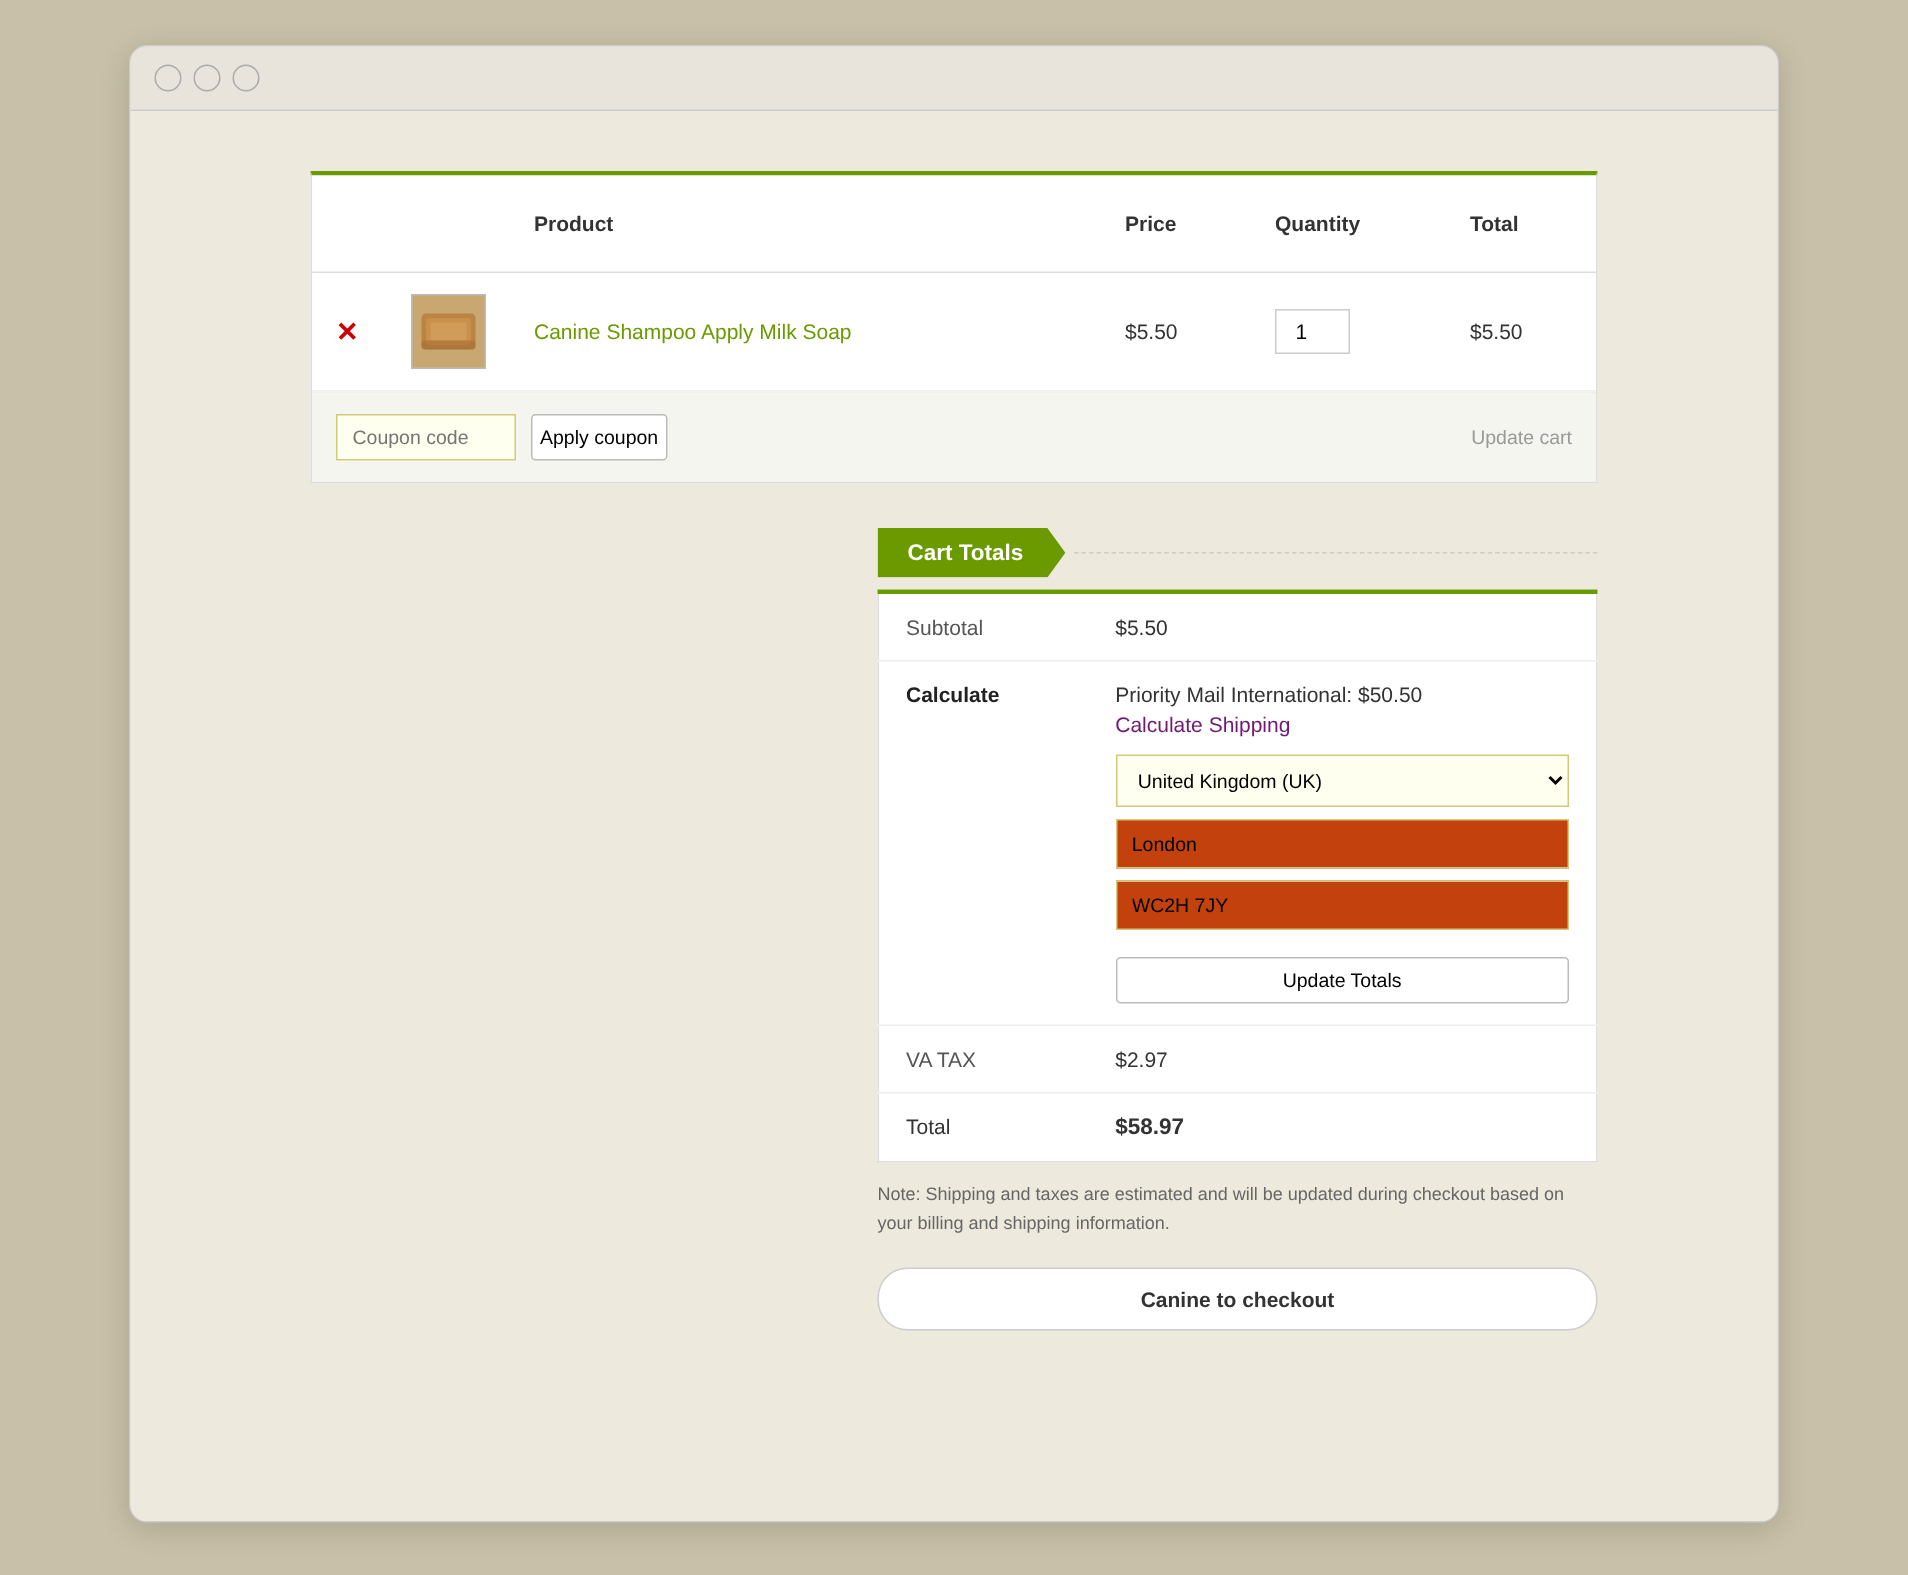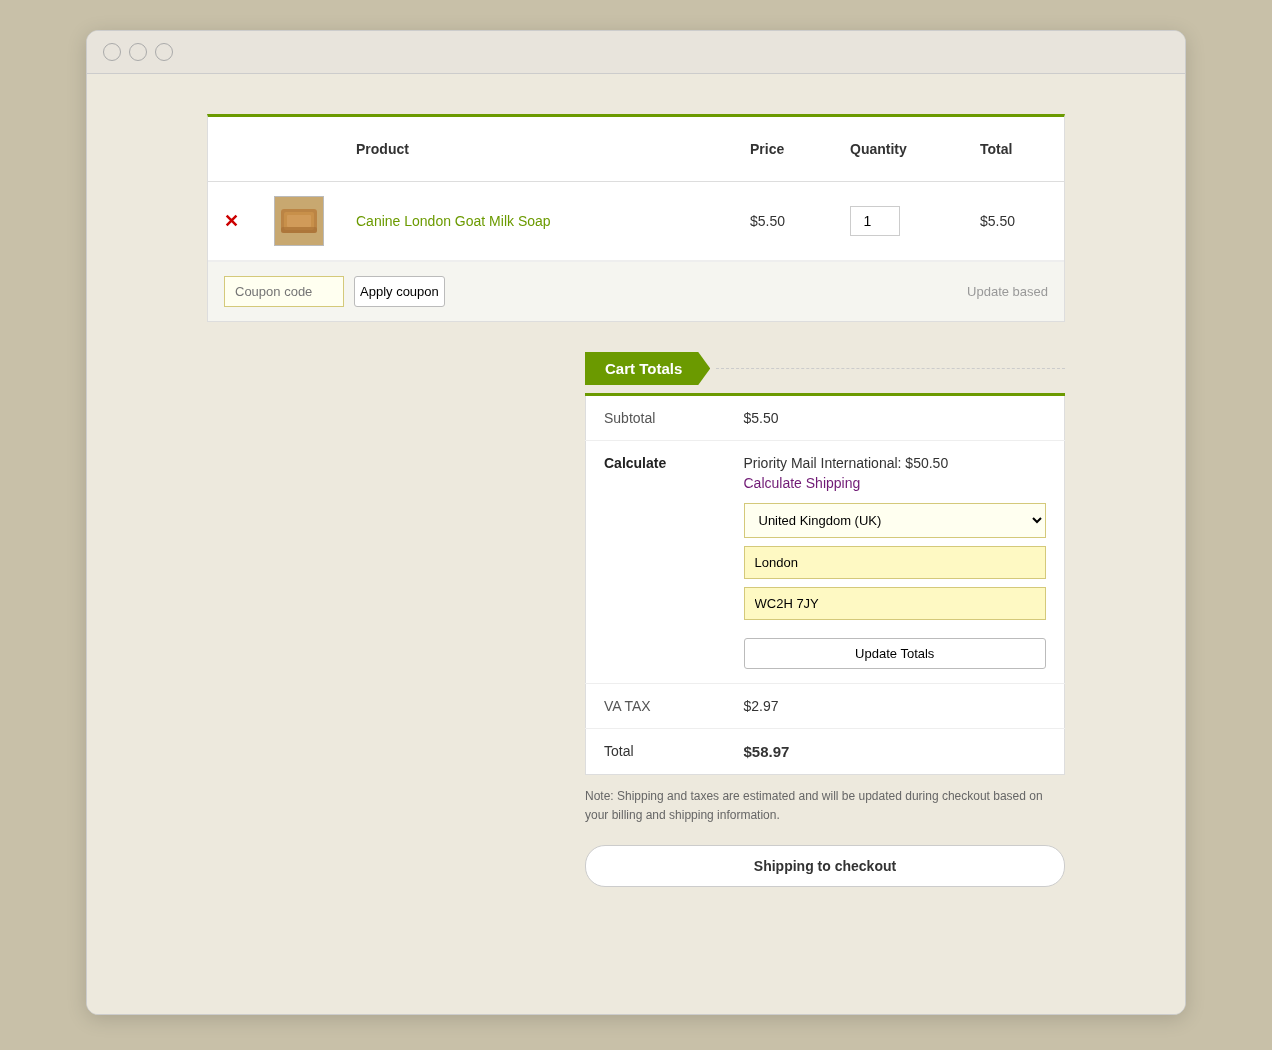--- a/index.html
+++ b/index.html
@@ -222,21 +222,21 @@
       padding: 8px 10px;
       border: 1px solid #d4c97a;
       background: #fffff0;
       font-size: 13px;
       appearance: auto;
     }
     .shipping-input {
       width: 100%;
       padding: 8px 10px;
       border: 1px solid #d4c97a;
-      background: #fef9c3;
+      background: #c2410c;
       font-size: 13px;
     }
     .btn-update-totals {
       margin-top: 10px;
       padding: 7px 0;
       border: 1px solid #bbb;
       background: #fff;
       font-size: 13px;
       cursor: pointer;
       border-radius: 3px;
@@ -295,40 +295,40 @@
 
                 <svg viewBox="0 0 44 44" xmlns="http://www.w3.org/2000/svg">
                   <rect x="4" y="10" width="36" height="24" rx="3" fill="#b87a3a" opacity="0.8"></rect>
                   <rect x="7" y="13" width="30" height="18" rx="2" fill="#c8904a"></rect>
                   <rect x="10" y="16" width="24" height="12" rx="1" fill="#d4a060" opacity="0.7"></rect>
                   <rect x="4" y="28" width="36" height="6" rx="2" fill="#a06830" opacity="0.5"></rect>
                 </svg>
               </div>
             </td>
             <td>
-              <a class="product-link">Canine London Goat Milk Soap</a>
+              <a class="product-link">Canine Shampoo Apply Milk Soap</a>
             </td>
             <td>
               <span>$5.50</span>
             </td>
             <td>
               <input class="qty-input" type="number" value="1" min="1" style="">
             </td>
             <td>
               <span>$5.50</span>
             </td>
           </tr>
         </tbody>
       </table>
       <div class="coupon-row">
         <div class="coupon-left">
           <input class="coupon-input" type="text" placeholder="Coupon code" style="">
           <button class="btn-apply-coupon">Apply coupon</button>
         </div>
-        <button class="btn-update-cart">Update based</button>
+        <button class="btn-update-cart">Update cart</button>
       </div>
     </div>
 
     <div class="cart-totals-section">
       <div class="cart-totals-header">
         <div class="cart-totals-title">Cart Totals</div>
         <div class="cart-totals-line"></div>
       </div>
       <table class="totals-table">
         <tbody>
@@ -355,17 +355,17 @@
           <td>VA TAX</td>
           <td>$2.97</td>
         </tr>
         <tr class="total-row">
           <td>Total</td>
           <td>$58.97</td>
         </tr>
       </tbody>
         </table>
       <p class="note-text">Note: Shipping and taxes are estimated and will be updated during checkout based on your billing and shipping information.</p>
-      <button class="btn-checkout">Shipping to checkout</button>
+      <button class="btn-checkout">Canine to checkout</button>
     </div>
 
   </div>
 </div>
 
 </body></html>

